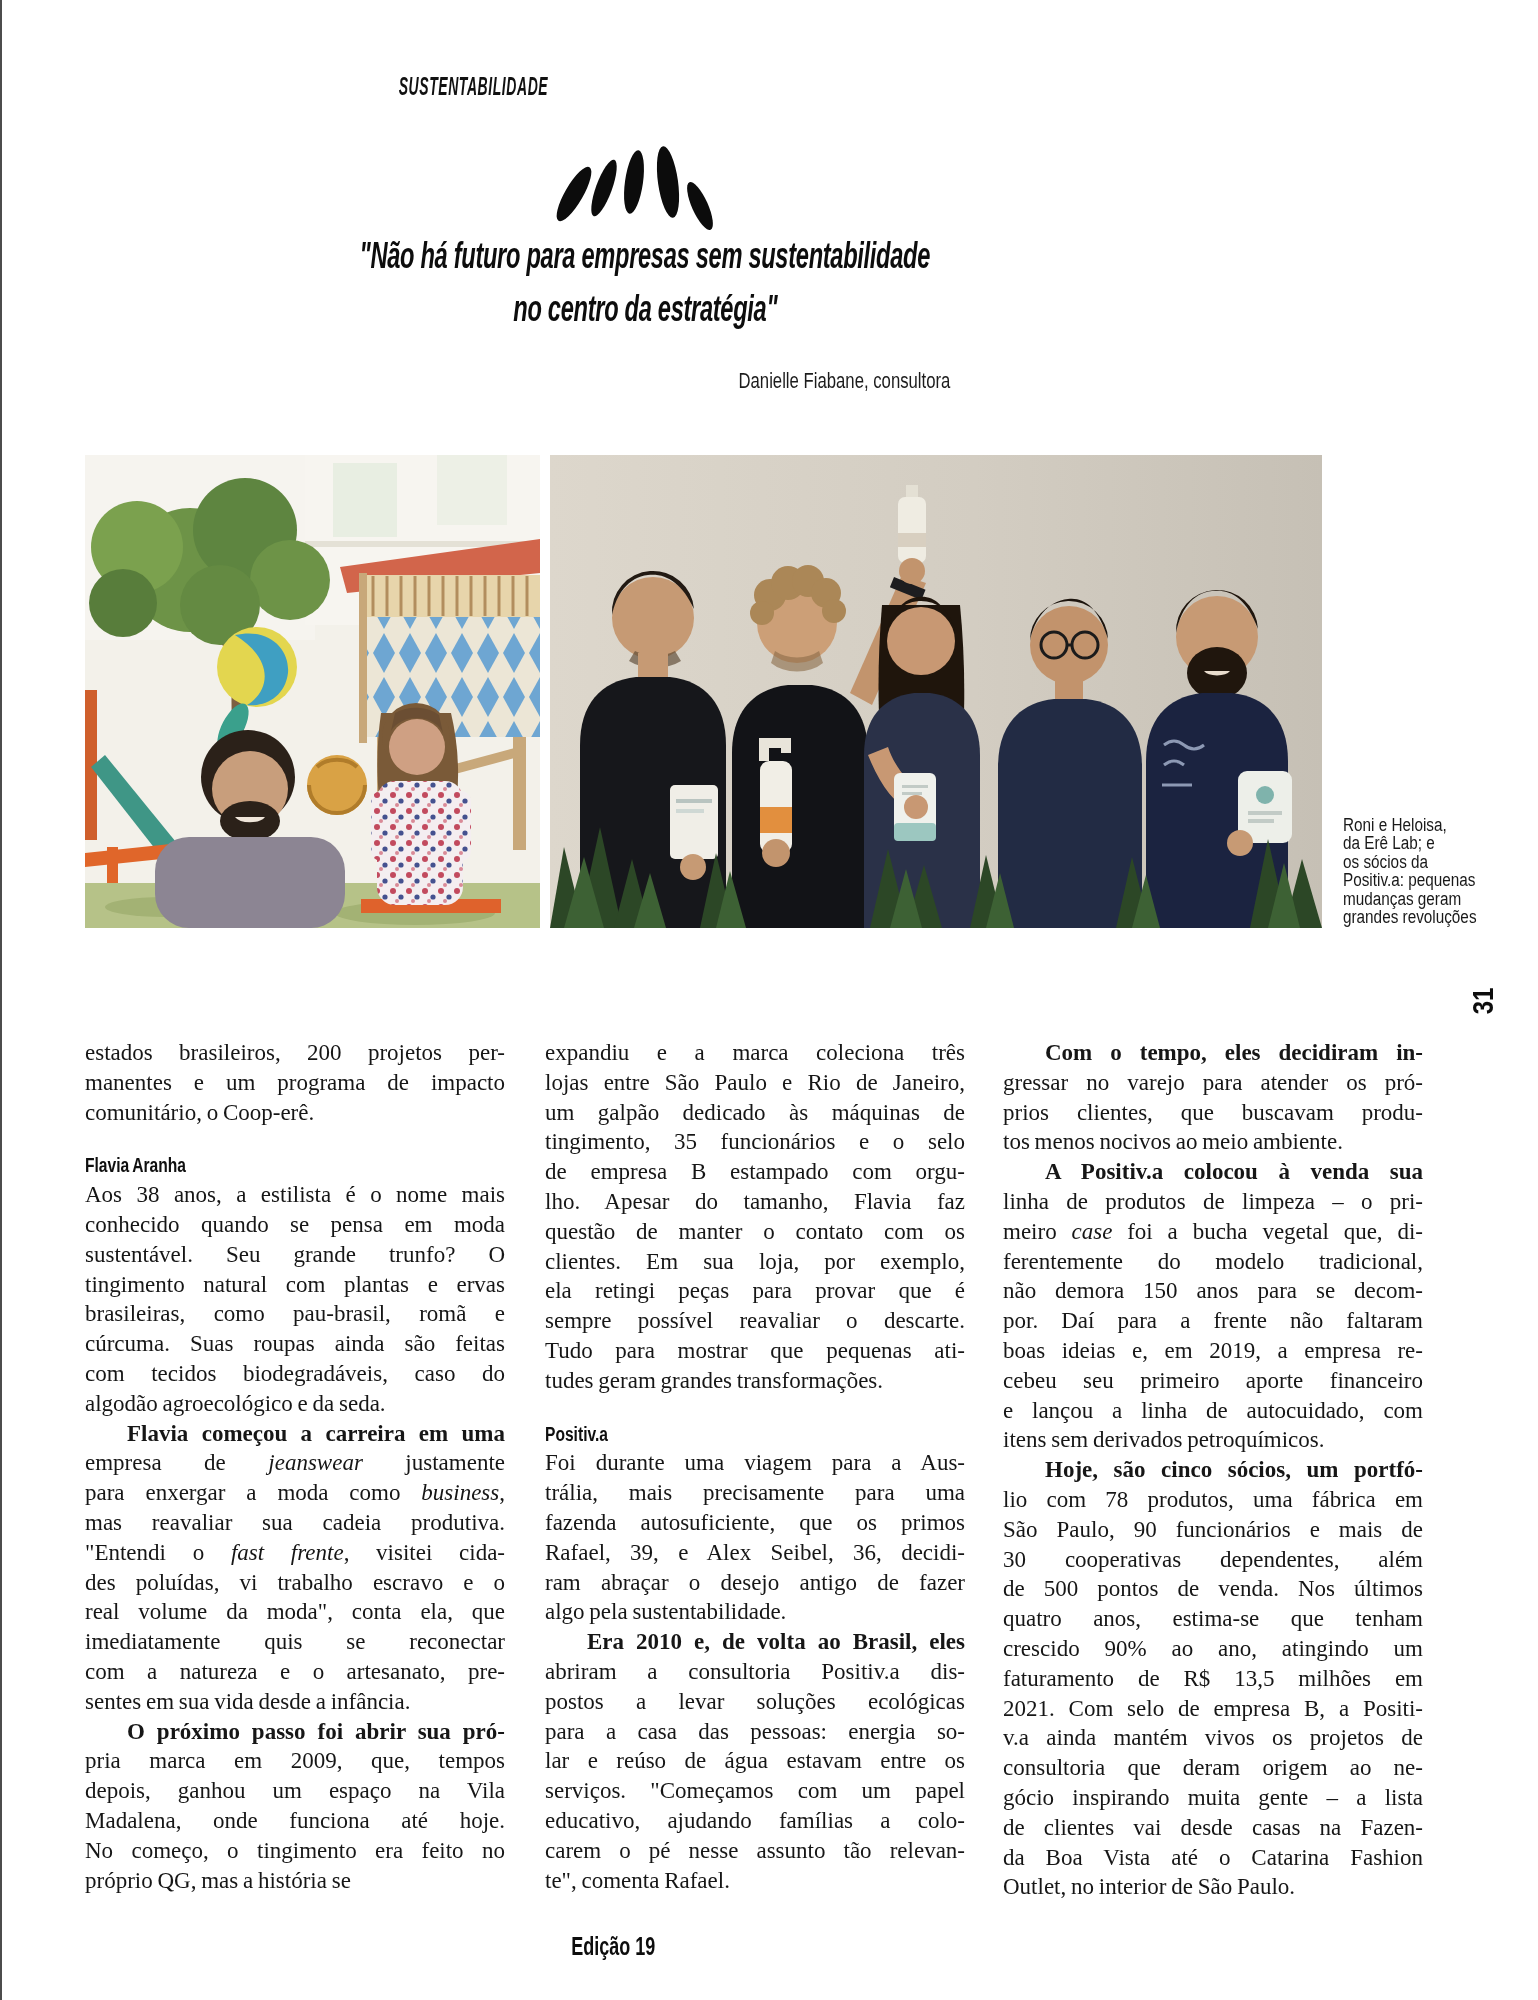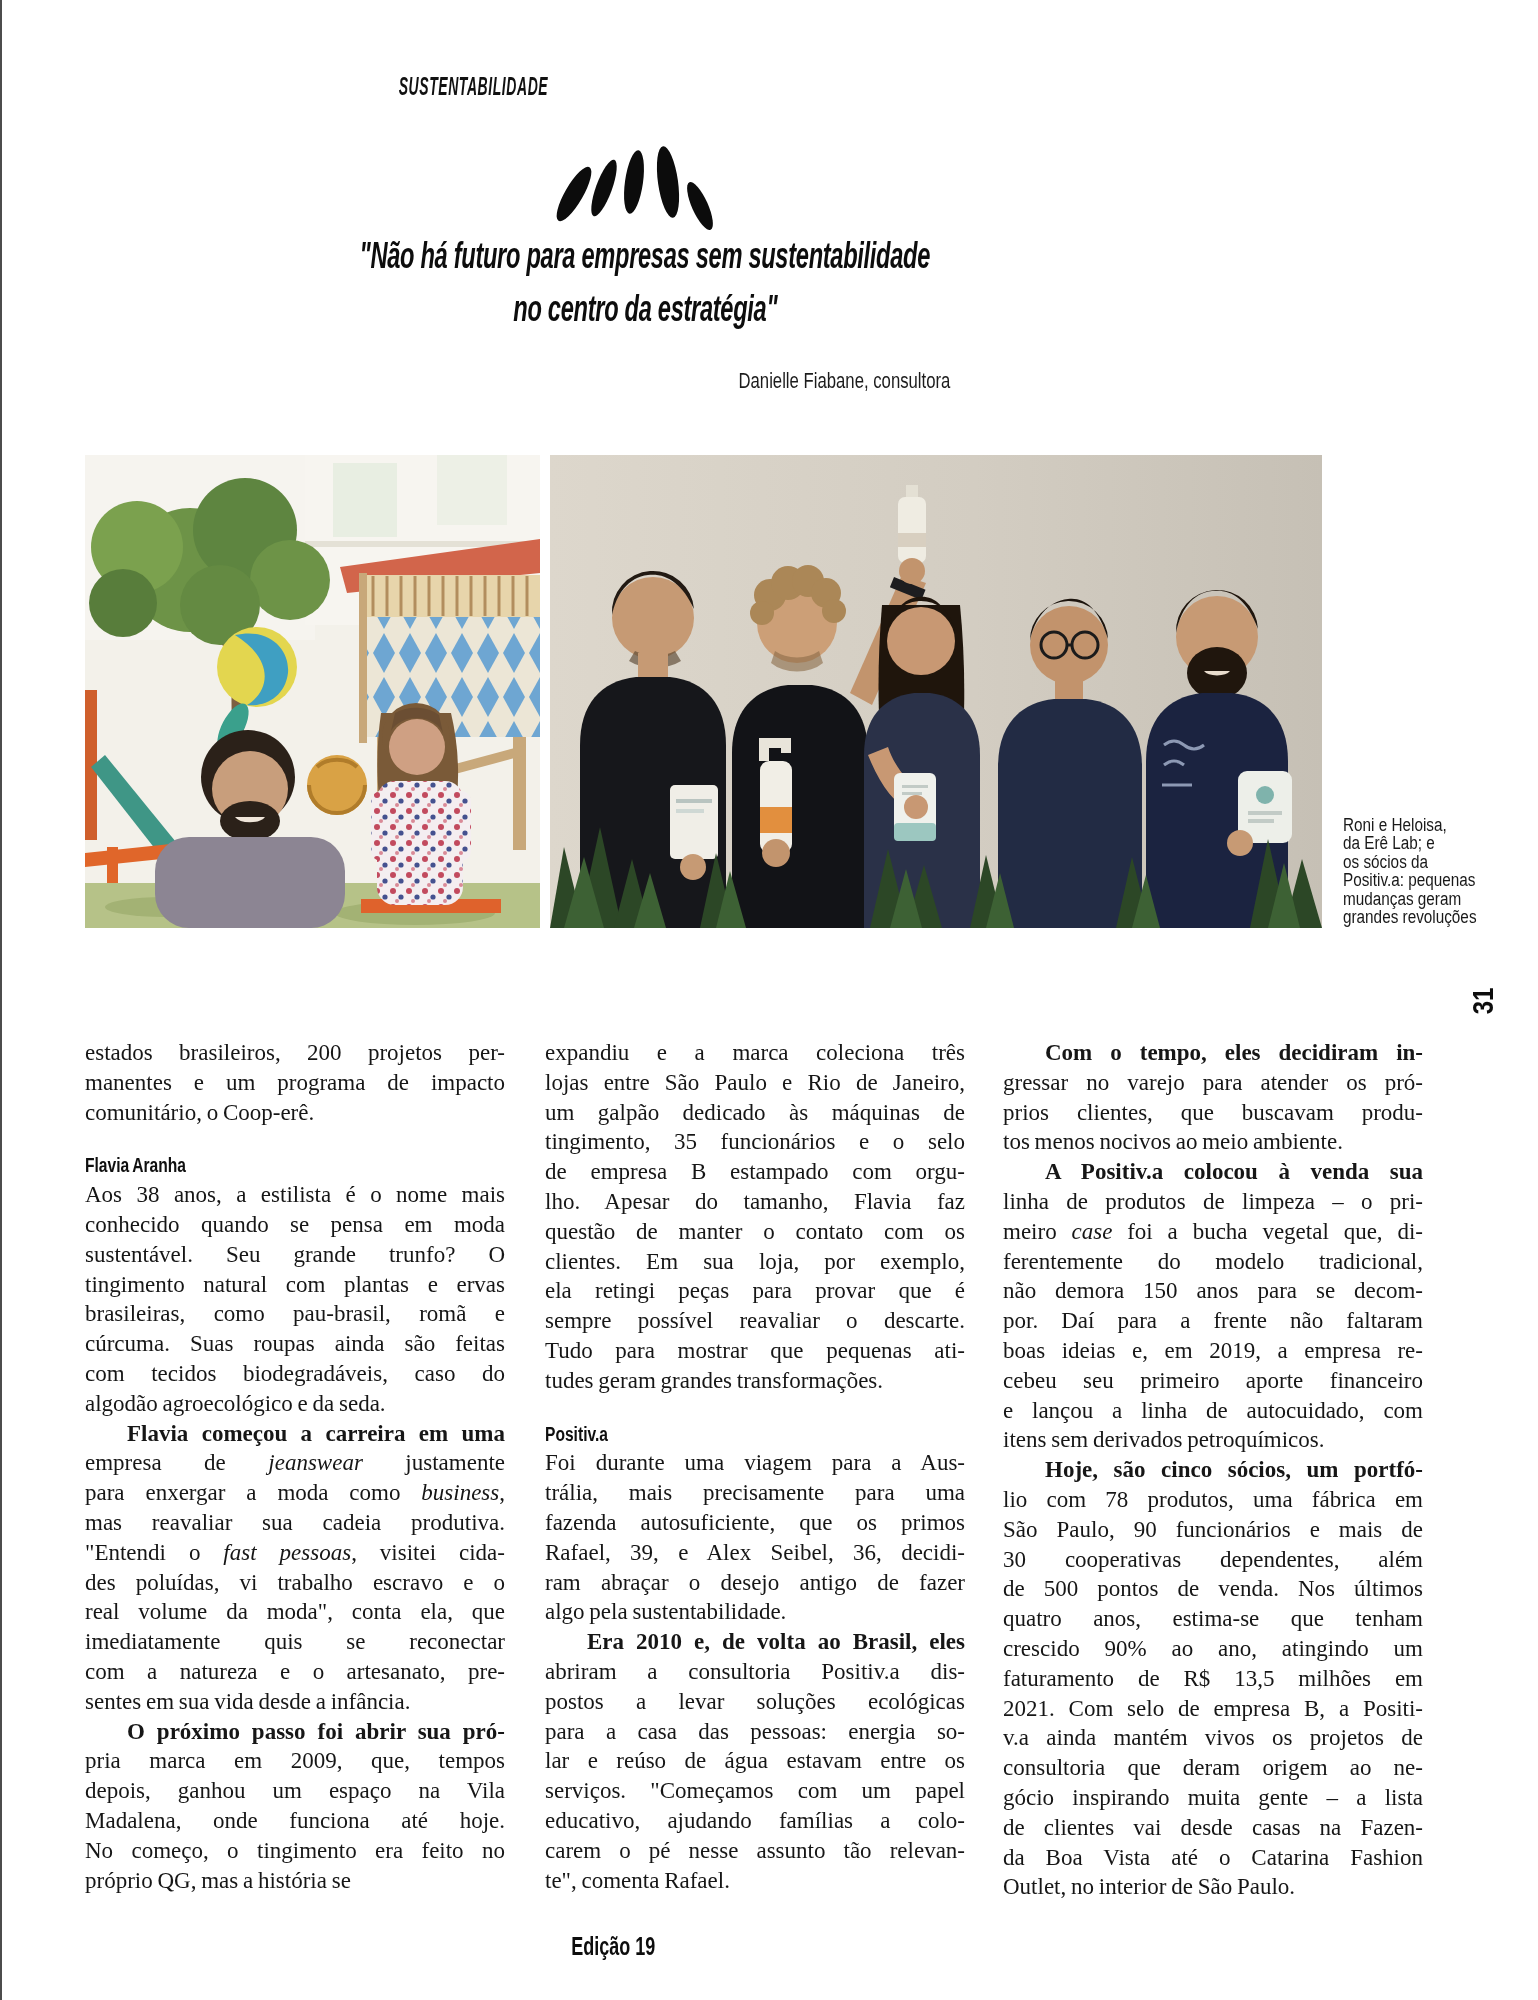--- a/index.html
+++ b/index.html
@@ -307,21 +307,21 @@
     <div class="bline just">sustentável. Seu grande trunfo? O</div>
     <div class="bline just">tingimento natural com plantas e ervas</div>
     <div class="bline just">brasileiras, como pau-brasil, romã e</div>
     <div class="bline just">cúrcuma. Suas roupas ainda são feitas</div>
     <div class="bline just">com tecidos biodegradáveis, caso do</div>
     <div class="bline">algodão agroecológico e da seda.</div>
     <div class="bline just ind">Flavia começou a carreira em uma</div>
     <div class="bline just">empresa de <i>jeanswear</i> justamente</div>
     <div class="bline just">para enxergar a moda como <i>business</i>,</div>
     <div class="bline just">mas reavaliar sua cadeia produtiva.</div>
-    <div class="bline just">"Entendi o <i>fast pessoas</i>, visitei cida-</div>
+    <div class="bline just">"Entendi o <i>fast frente</i>, visitei cida-</div>
     <div class="bline just">des poluídas, vi trabalho escravo e o</div>
     <div class="bline just">real volume da moda", conta ela, que</div>
     <div class="bline just">imediatamente quis se reconectar</div>
     <div class="bline just">com a natureza e o artesanato, pre-</div>
     <div class="bline">sentes em sua vida desde a infância.</div>
     <div class="bline just ind">O próximo passo foi abrir sua pró-</div>
     <div class="bline just">pria marca em 2009, que, tempos</div>
     <div class="bline just">depois, ganhou um espaço na Vila</div>
     <div class="bline just">Madalena, onde funciona até hoje.</div>
     <div class="bline just">No começo, o tingimento era feito no</div>

